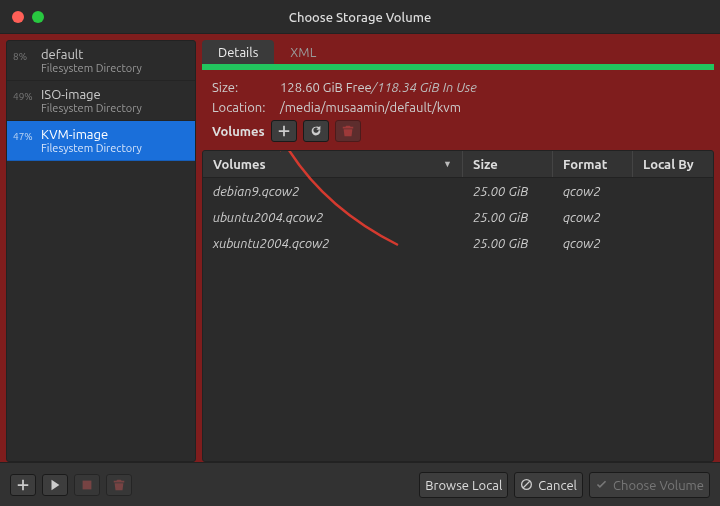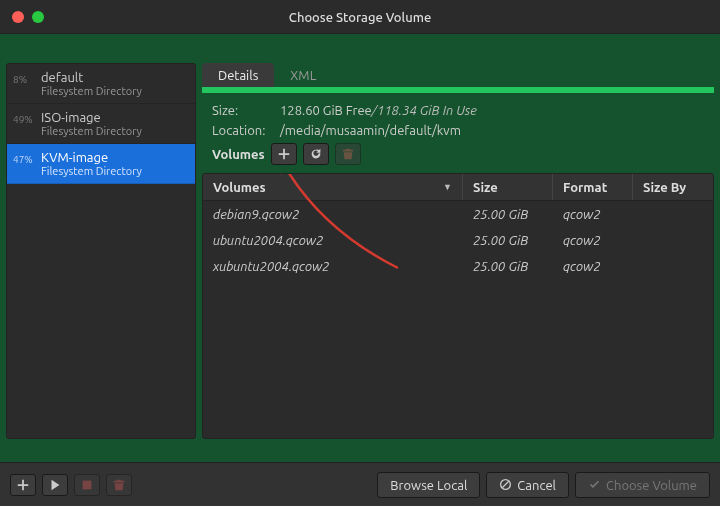--- a/index.html
+++ b/index.html
@@ -1,17 +1,17 @@
 <!DOCTYPE html>
 <html><head>
 <meta charset="utf-8">
 <style>
   * { box-sizing: border-box; margin: 0; padding: 0; font-family: "Ubuntu", "Segoe UI", sans-serif; }
   body { background: #2e2e2e; width: 720px; height: 506px; overflow: hidden; color: #ccc; font-size: 13px; }
-  .window { width: 100%; height: 100%; display: flex; flex-direction: column; background: #14532d; border-radius: 0; overflow: hidden; gap: 23px; }
+  .window { width: 100%; height: 100%; display: flex; flex-direction: column; background: #7f1d1d; border-radius: 0; overflow: hidden; }
   .titlebar { height: 34px; background: #2b2b2b; display: flex; align-items: center; position: relative; border-bottom: 1px solid #222; }
   .traffic { display: flex; gap: 8px; padding-left: 12px; }
   .dot { width: 12px; height: 12px; border-radius: 50%; }
   .dot.red { background: #ff5f57; }
   .dot.green { background: #28c840; }
   .title { position: absolute; left: 0; right: 0; text-align: center; font-size: 13px; color: #ddd; font-weight: 500; pointer-events: none; }
   .body { flex: 1; display: flex; padding: 6px 6px 0 6px; gap: 6px; min-height: 0; }
   .sidebar { width: 190px; display: flex; flex-direction: column; }
   .pool-list { flex: 1; border: 1px solid #222; background: #2b2b2b; border-radius: 3px; overflow: hidden; }
   .pool-item { padding: 6px 8px 6px 8px; border-bottom: 1px solid rgba(0,0,0,0.15); position: relative; }
@@ -41,21 +41,21 @@
   .col-vol { flex: 1; }
   .col-size { width: 90px; }
   .col-fmt { width: 80px; }
   .col-used { width: 80px; border-right: none; }
   .tbody {}
   .trow { display: flex; padding: 4px 0; font-size: 13px; color: #ccc; }
   .td { padding: 2px 10px; font-style: italic; }
   .arrow-annot { position: absolute; pointer-events: none; }
   .footer { height: 44px; display: flex; align-items: center; padding: 0 10px; gap: 6px; border-top: 1px solid #222; background: #323232; }
   .footer .spacer { flex: 1; }
-  .btn { height: 26px; padding: 0 12px; border: 1px solid #1a1a1a; background: #3d3d3d; border-radius: 3px; color: #ddd; font-size: 13px; display: flex; align-items: center; gap: 5px; cursor: pointer; }
+  .btn { height: 26px; padding: 0 5px; border: 1px solid #1a1a1a; background: #3d3d3d; border-radius: 3px; color: #ddd; font-size: 13px; display: flex; align-items: center; gap: 5px; cursor: pointer; }
   .btn.disabled { color: #777; }
   .btn svg { width: 13px; height: 13px; }
   .sort-caret { font-size: 9px; color: #bbb; }
 </style>
 </head>
 <body>
 
 <div class="window">
   <div class="titlebar">
     <div class="traffic">
@@ -124,21 +124,21 @@
       </div>
 
       <div class="table-wrap">
         <div class="thead">
           <div class="th col-vol">
             <span>Volumes</span>
             <span class="sort-caret" style="margin-left:auto;">▼</span>
           </div>
           <div class="th col-size">Size</div>
           <div class="th col-fmt">Format</div>
-          <div class="th col-used">Size By</div>
+          <div class="th col-used">Local By</div>
         </div>
         <div class="tbody">
           <div class="trow">
             <div class="td col-vol">debian9.qcow2</div>
             <div class="td col-size">25.00 GiB</div>
             <div class="td col-fmt">qcow2</div>
             <div class="td col-used"></div>
           </div>
           <div class="trow">
             <div class="td col-vol">ubuntu2004.qcow2</div>

